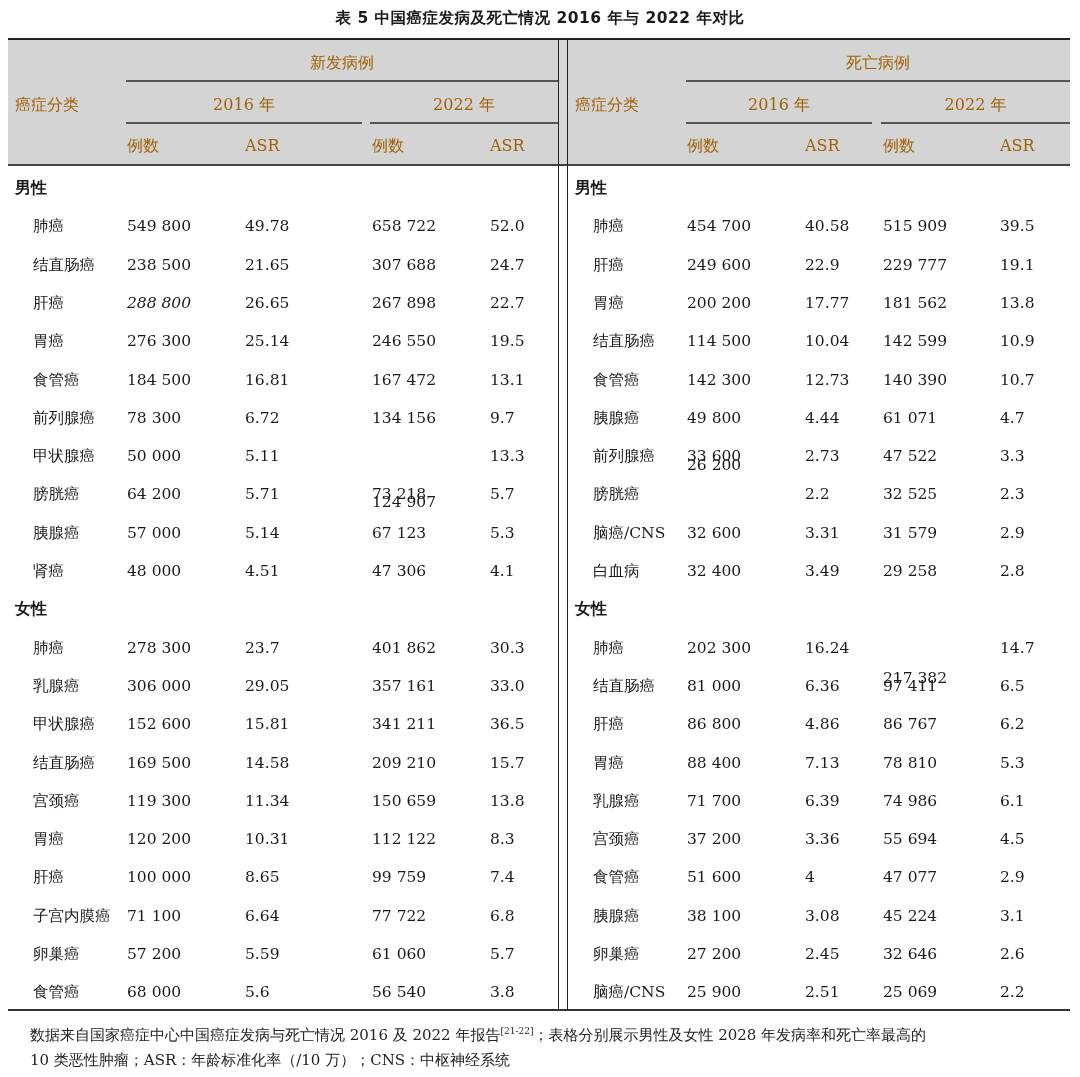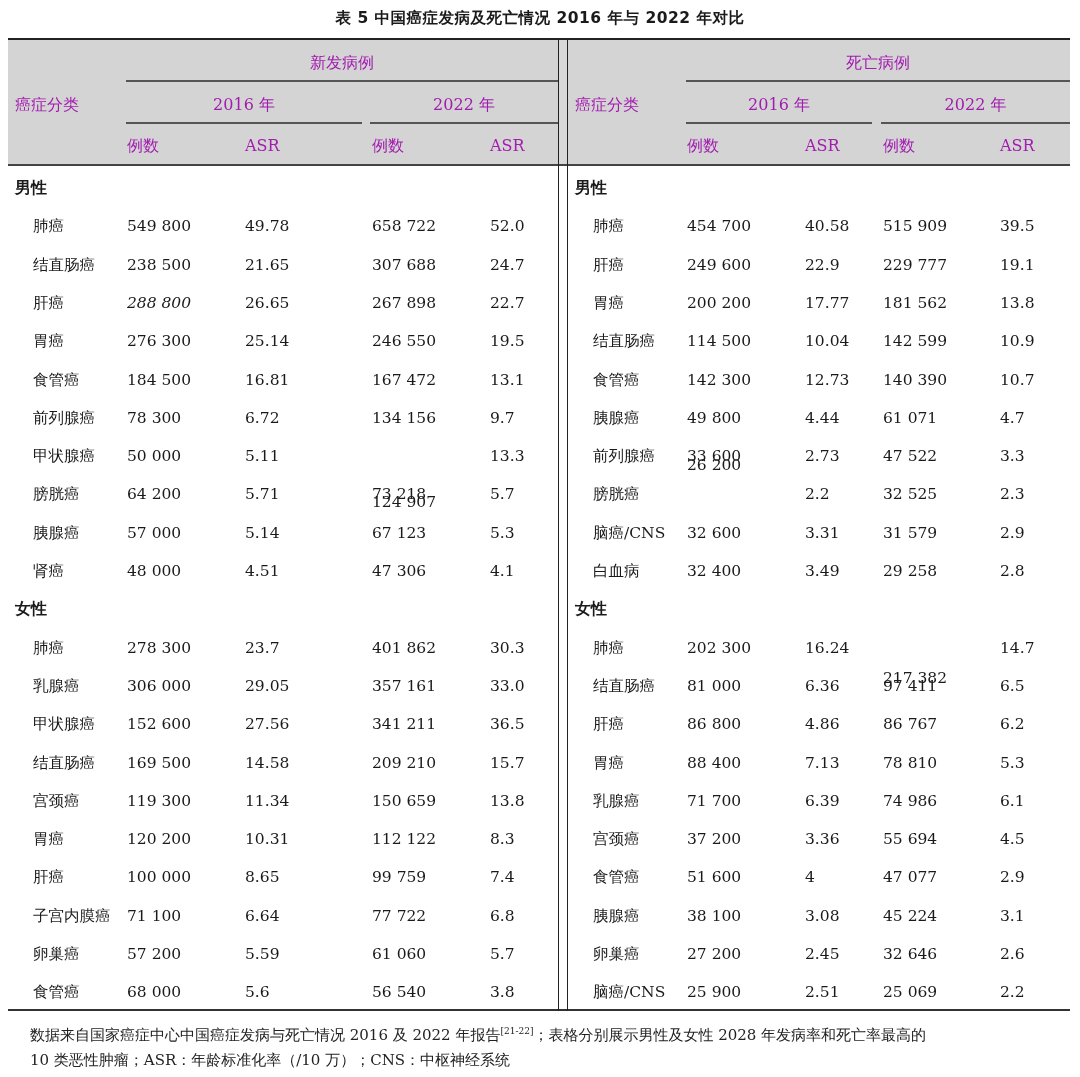--- a/index.html
+++ b/index.html
@@ -13,21 +13,21 @@
     top: 6px; left: 0; width: 1080px; text-align: center;
     font-family: "DejaVu Sans", "Liberation Sans", sans-serif;
     font-weight: bold; font-size: 15.5px; line-height: 24px; letter-spacing: 0.5px;
   }
   .head-bg { top: 40px; height: 125px; background: #d4d4d4; }
   .rule-top { top: 38px; height: 2px; background: #222; }
   .rule-mid { top: 164px; height: 1.5px; background: #444; }
   .rule-bottom { top: 1009px; height: 2px; background: #333; }
   .vline { top: 38px; height: 973px; width: 1.4px; background: #222; }
   .hline { height: 1.5px; background: #555; }
-  .hcell { font-size: 16px; line-height: 22px; color: #a21caf; }
+  .hcell { font-size: 16px; line-height: 22px; color: #a16207; }
   .section { font-family: "DejaVu Sans", "Liberation Sans", sans-serif; font-weight: bold; font-size: 16px; line-height: 22px; }
   .cell { font-size: 15.5px; line-height: 22px; }
   .foot { font-size: 15px; line-height: 24px; left: 30px; color: #222; }
   sup { font-size: 9px; vertical-align: super; line-height: 0; }
 </style>
 </head>
 <body>
 
 <div class="abs title">表 5   中国癌症发病及死亡情况 2016 年与 2022 年对比</div>
 
@@ -149,21 +149,21 @@
     <div>
       <div class="abs cell" style="top: 674.9px; left: 33px;">乳腺癌</div>
       <div class="abs cell" style="top: 674.9px; left: 127px;">306 000</div>
       <div class="abs cell" style="top: 674.9px; left: 245px;">29.05</div>
       <div class="abs cell" style="top: 674.9px; left: 372px;">357 161</div>
       <div class="abs cell" style="top: 674.9px; left: 490px;">33.0</div>
     </div>
     <div>
       <div class="abs cell" style="top: 713.2px; left: 33px;">甲状腺癌</div>
       <div class="abs cell" style="top: 713.2px; left: 127px;">152 600</div>
-      <div class="abs cell" style="top: 713.2px; left: 245px;">27.56</div>
+      <div class="abs cell" style="top: 713.2px; left: 245px;">15.81</div>
       <div class="abs cell" style="top: 713.2px; left: 372px;">341 211</div>
       <div class="abs cell" style="top: 713.2px; left: 490px;">36.5</div>
     </div>
     <div>
       <div class="abs cell" style="top: 751.5px; left: 33px;">结直肠癌</div>
       <div class="abs cell" style="top: 751.5px; left: 127px;">169 500</div>
       <div class="abs cell" style="top: 751.5px; left: 245px;">14.58</div>
       <div class="abs cell" style="top: 751.5px; left: 372px;">209 210</div>
       <div class="abs cell" style="top: 751.5px; left: 490px;">15.7</div>
     </div>

